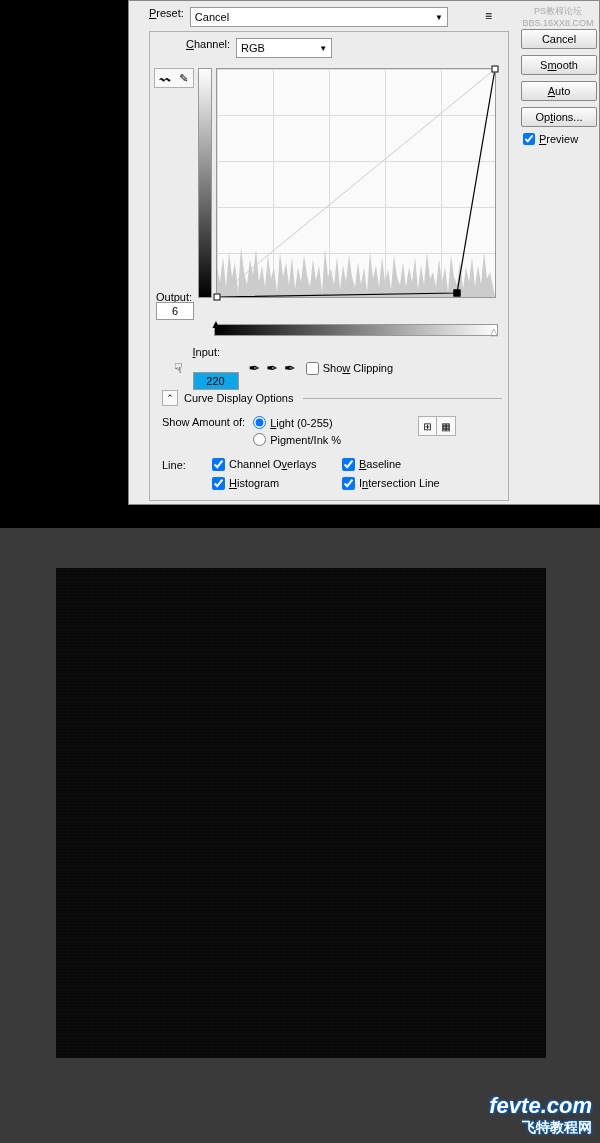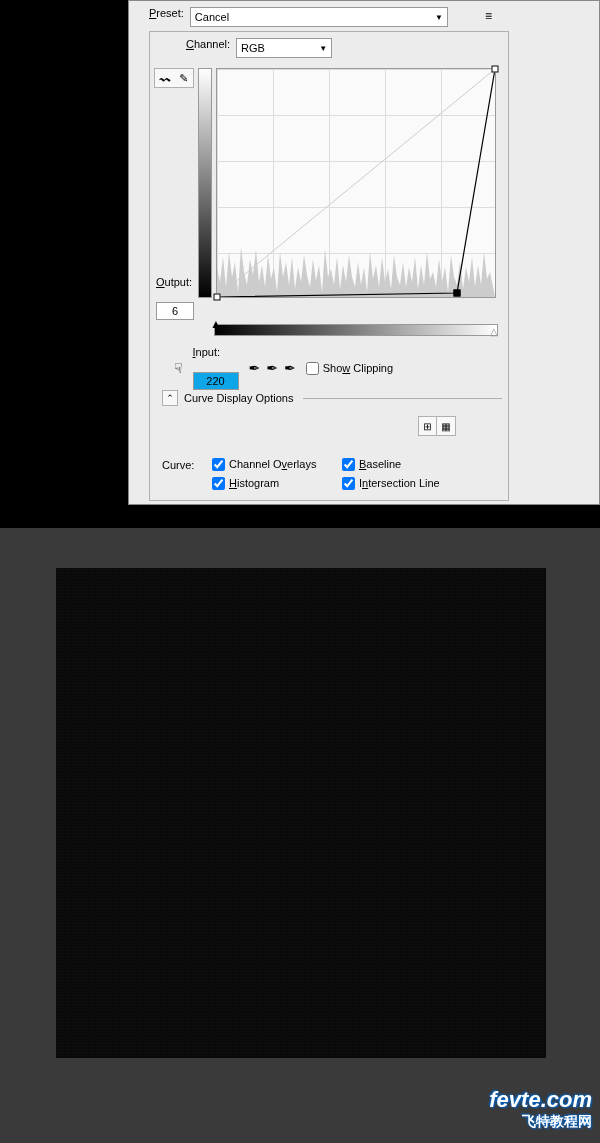--- a/index.html
+++ b/index.html
@@ -21,21 +21,21 @@
 .channel-dropdown { width: 96px; height: 20px; background: #fff; border: 1px solid #999; padding: 2px 4px; display: flex; align-items: center; justify-content: space-between; }
 .tool-icons { position: absolute; top: 36px; left: 4px; width: 40px; height: 20px; border: 1px solid #b0b0b0; background: #f8f8f8; display: flex; align-items: center; justify-content: space-around; }
 .tool-icons span { font-size: 11px; }
 .curve-area { position: absolute; top: 36px; left: 48px; width: 300px; height: 246px; }
 .grad-v { position: absolute; top: 0; left: 0; width: 14px; height: 230px; border: 1px solid #999; background: linear-gradient(to bottom, #fff, #000); }
 .grid-box { position: absolute; top: 0; left: 18px; width: 280px; height: 230px; border: 1px solid #999; background: #fafafa; }
 .grid-box::before { content: ''; position: absolute; inset: 0; background-image: linear-gradient(#ddd 1px, transparent 1px), linear-gradient(90deg, #ddd 1px, transparent 1px); background-size: 56px 46px; }
 .histogram { position: absolute; left: 0; bottom: 0; width: 278px; height: 60px; }
 .curve-line { position: absolute; inset: 0; }
 .handle { position: absolute; width: 7px; height: 7px; background: #fff; border: 1px solid #000; transform: translate(-50%, -50%); }
-.output-label { position: absolute; top: 244px; left: 6px; font-size: 11px; }
+.output-label { position: absolute; top: 259px; left: 6px; font-size: 11px; }
 .output-input { position: absolute; top: 270px; left: 6px; width: 38px; height: 18px; border: 1px solid #999; background: #fff; text-align: center; font-size: 11px; }
 .grad-h { position: absolute; top: 292px; left: 64px; width: 284px; height: 12px; border: 1px solid #999; background: linear-gradient(to right, #000, #fff); }
 .slider-black { position: absolute; top: 285px; left: 60px; font-size: 12px; }
 .slider-white { position: absolute; top: 294px; left: 340px; font-size: 10px; color: #999; }
 .input-row { position: absolute; top: 314px; left: 24px; display: flex; align-items: center; gap: 10px; }
 .input-row .retouch { font-size: 14px; }
 .input-label-group { display: flex; flex-direction: column; align-items: flex-start; gap: 14px; }
 .input-input { width: 46px; height: 18px; border: 1px solid #999; background: #0ea5e9; text-align: center; font-size: 11px; }
 .eyedroppers { display: flex; gap: 6px; font-size: 14px; }
 .show-clip { display: flex; align-items: center; gap: 4px; }
@@ -45,41 +45,55 @@
 .show-amount { position: absolute; top: 384px; left: 12px; display: flex; align-items: flex-start; gap: 8px; }
 .radio-group { display: flex; flex-direction: column; gap: 4px; }
 .radio-row { display: flex; align-items: center; gap: 4px; }
 .grid-icons { position: absolute; top: 384px; left: 268px; display: flex; border: 1px solid #b0b0b0; }
 .grid-icons div { width: 18px; height: 18px; border-right: 1px solid #b0b0b0; background: #f8f8f8; display: flex; align-items: center; justify-content: center; font-size: 10px; }
 .grid-icons div:last-child { border-right: none; }
 .show-row { position: absolute; top: 426px; left: 12px; display: grid; grid-template-columns: 50px 130px 150px; row-gap: 6px; align-items: center; }
 .chk { display: flex; gap: 4px; }
 .preview-image { position: absolute; top: 568px; left: 56px; width: 490px; height: 490px; background: #0a0a0a; }
 .noise { position: absolute; inset: 0; opacity: 0.15; background-image: radial-gradient(#444 0.5px, transparent 0.5px); background-size: 3px 3px; }
-.watermark { position: absolute; bottom: 12px; right: 8px; color: #fff; text-align: right; }
+.watermark { position: absolute; bottom: 6px; right: 8px; color: #fff; text-align: right; }
 .watermark .w1 { font-size: 22px; font-weight: bold; font-style: italic; text-shadow: 1px 1px 2px #06c, -1px -1px 2px #06c; }
 .watermark .w2 { font-size: 14px; font-weight: bold; text-shadow: 1px 1px 2px #06c, -1px -1px 2px #06c; }
 input[type=checkbox], input[type=radio] { margin: 0; }
 </style>
 </head>
 <body>
 
 <div class="top-bg"></div>
 
 <div class="dialog">
 
   <div class="preset-row">
     <label><u>P</u>reset:</label>
     <div class="preset-dropdown">
       <span>Cancel</span>
       <span class="dropdown-arrow">▼</span>
     </div>
   </div>
   <span class="menu-icon">≡</span>
 
+  <div class="right-panel">
+    <div class="top-watermark">
+      <div>PS教程论坛</div>
+      <div>BBS.16XX8.COM</div>
+    </div>
+    <button class="btn">Cancel</button>
+    <button class="btn">S<u>m</u>ooth</button>
+    <button class="btn"><u>A</u>uto</button>
+    <button class="btn">Op<u>t</u>ions...</button>
+    <div class="preview-row">
+      <input type="checkbox" checked="" style="">
+      <span><u>P</u>review</span>
+    </div>
+  </div>
 
   <div class="curves-panel">
     <div class="channel-row">
       <label><u>C</u>hannel:</label>
       <div class="channel-dropdown">
         <span>RGB</span>
         <span class="dropdown-arrow">▼</span>
       </div>
     </div>
 
@@ -127,27 +141,40 @@
         <span>Sho<u>w</u> Clipping</span>
       </div>
     </div>
 
     <div class="curve-display-row">
       <div class="expand">⌃</div>
       <span>Curve Display Options</span>
       <div class="line"></div>
     </div>
 
+    <div class="show-amount">
+      <span>Show Amount of:</span>
+      <div class="radio-group">
+        <div class="radio-row">
+          <input type="radio" name="amt" checked="" style="">
+          <span><u>L</u>ight  (0-255)</span>
+        </div>
+        <div class="radio-row">
+          <input type="radio" name="amt" style="">
+          <span>Pi<u>g</u>ment/Ink %</span>
+        </div>
+      </div>
+    </div>
     <div class="grid-icons">
       <div>⊞</div>
       <div>▦</div>
     </div>
 
     <div class="show-row">
-      <span>Curve:</span>
+      <span>Line:</span>
       <div class="chk">
           <input type="checkbox" checked="" style="">
           <span>Channel O<u>v</u>erlays</span>
         </div>
       <div class="chk">
           <input type="checkbox" checked="" style="">
           <span><u>B</u>aseline</span>
         </div>
       <span></span>
       <div class="chk">

